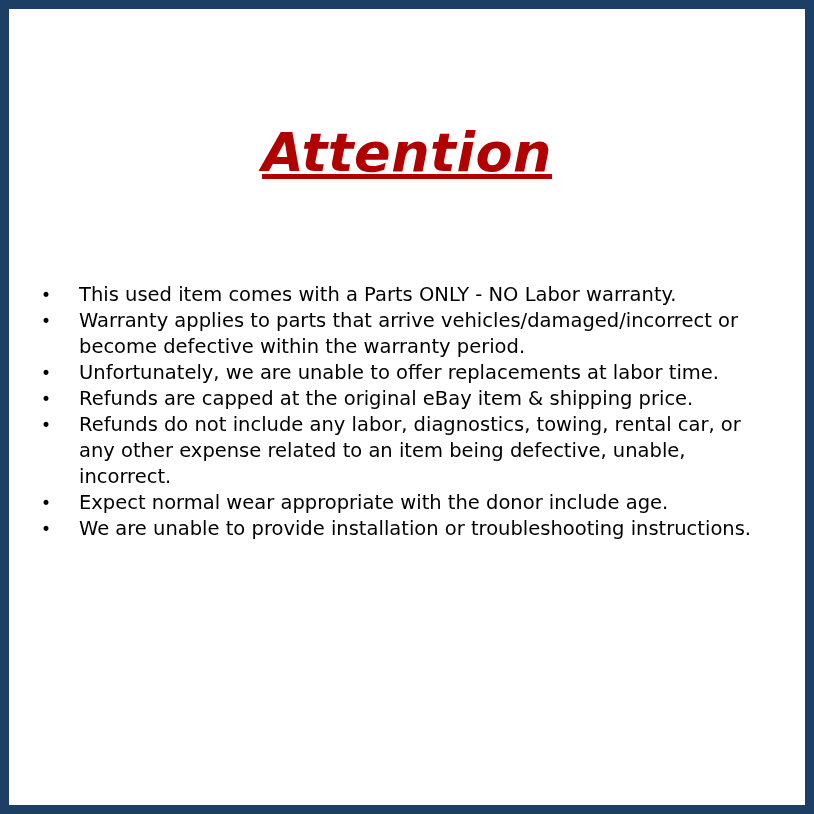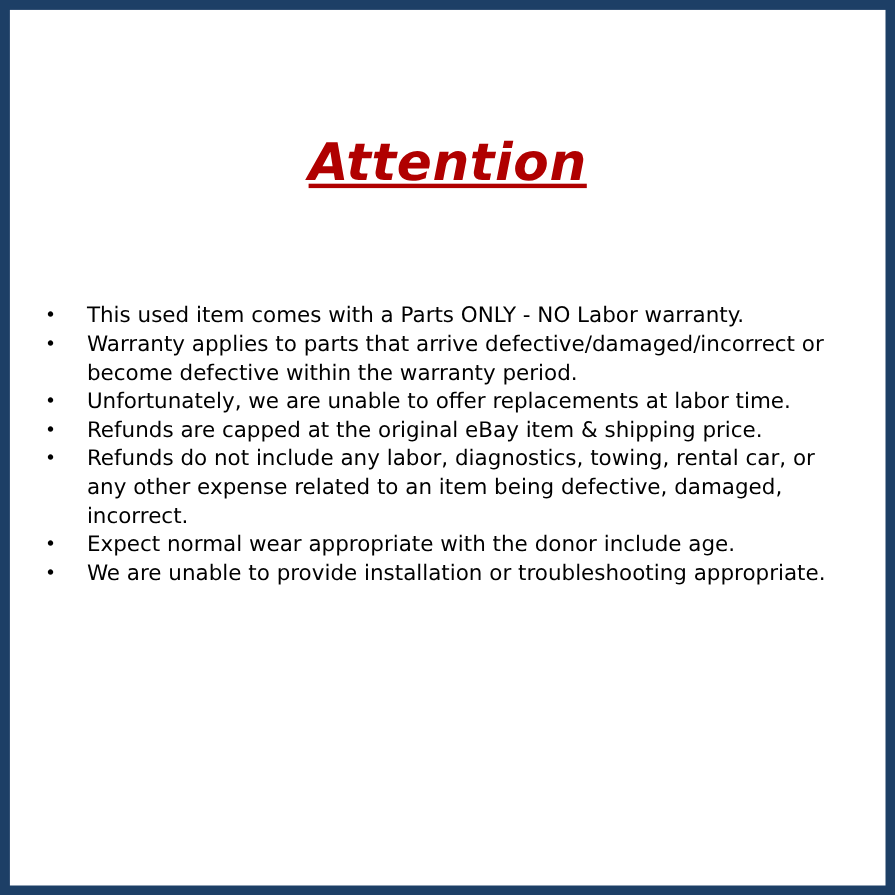--- a/index.html
+++ b/index.html
@@ -26,21 +26,21 @@
     width: 100%;
     height: 100%;
     padding: 0 22px;
   }
   .title {
     text-align: center;
     color: #b00000;
     font-weight: bold;
     font-style: italic;
     text-decoration: underline;
-    font-size: 47px;
+    font-size: 54px;
     letter-spacing: 0.5px;
     margin: 0;
     padding-top: 112px;
     font-family: "DejaVu Sans", sans-serif;
   }
   .bullets {
     list-style: none;
     margin: 0;
     padding: 0;
     padding-top: 98px;
@@ -74,37 +74,37 @@
   <div class="inner">
     <h1 class="title">Attention</h1>
 
     <ul class="bullets">
       <li class="bullet-row">
         <span class="bullet-mark">•</span>
         <span class="bullet-text">This used item comes with a Parts ONLY - NO Labor warranty.</span>
       </li>
       <li class="bullet-row">
         <span class="bullet-mark">•</span>
-        <span class="bullet-text">Warranty applies to parts that arrive defective/damaged/incorrect or become defective within the warranty period.</span>
+        <span class="bullet-text">Warranty applies to parts that arrive vehicles/damaged/incorrect or become defective within the warranty period.</span>
       </li>
       <li class="bullet-row">
         <span class="bullet-mark">•</span>
         <span class="bullet-text">Unfortunately, we are unable to offer replacements at labor time.</span>
       </li>
       <li class="bullet-row">
         <span class="bullet-mark">•</span>
         <span class="bullet-text">Refunds are capped at the original eBay item &amp; shipping price.</span>
       </li>
       <li class="bullet-row">
         <span class="bullet-mark">•</span>
-        <span class="bullet-text">Refunds do not include any labor, diagnostics, towing, rental car, or any other expense related to an item being defective, damaged, incorrect.</span>
+        <span class="bullet-text">Refunds do not include any labor, diagnostics, towing, rental car, or any other expense related to an item being defective, unable, incorrect.</span>
       </li>
       <li class="bullet-row">
         <span class="bullet-mark">•</span>
         <span class="bullet-text">Expect normal wear appropriate with the donor include age.</span>
       </li>
       <li class="bullet-row">
         <span class="bullet-mark">•</span>
-        <span class="bullet-text">We are unable to provide installation or troubleshooting appropriate.</span>
+        <span class="bullet-text">We are unable to provide installation or troubleshooting instructions.</span>
       </li>
     </ul>
   </div>
 </div>
 
 </body></html>

